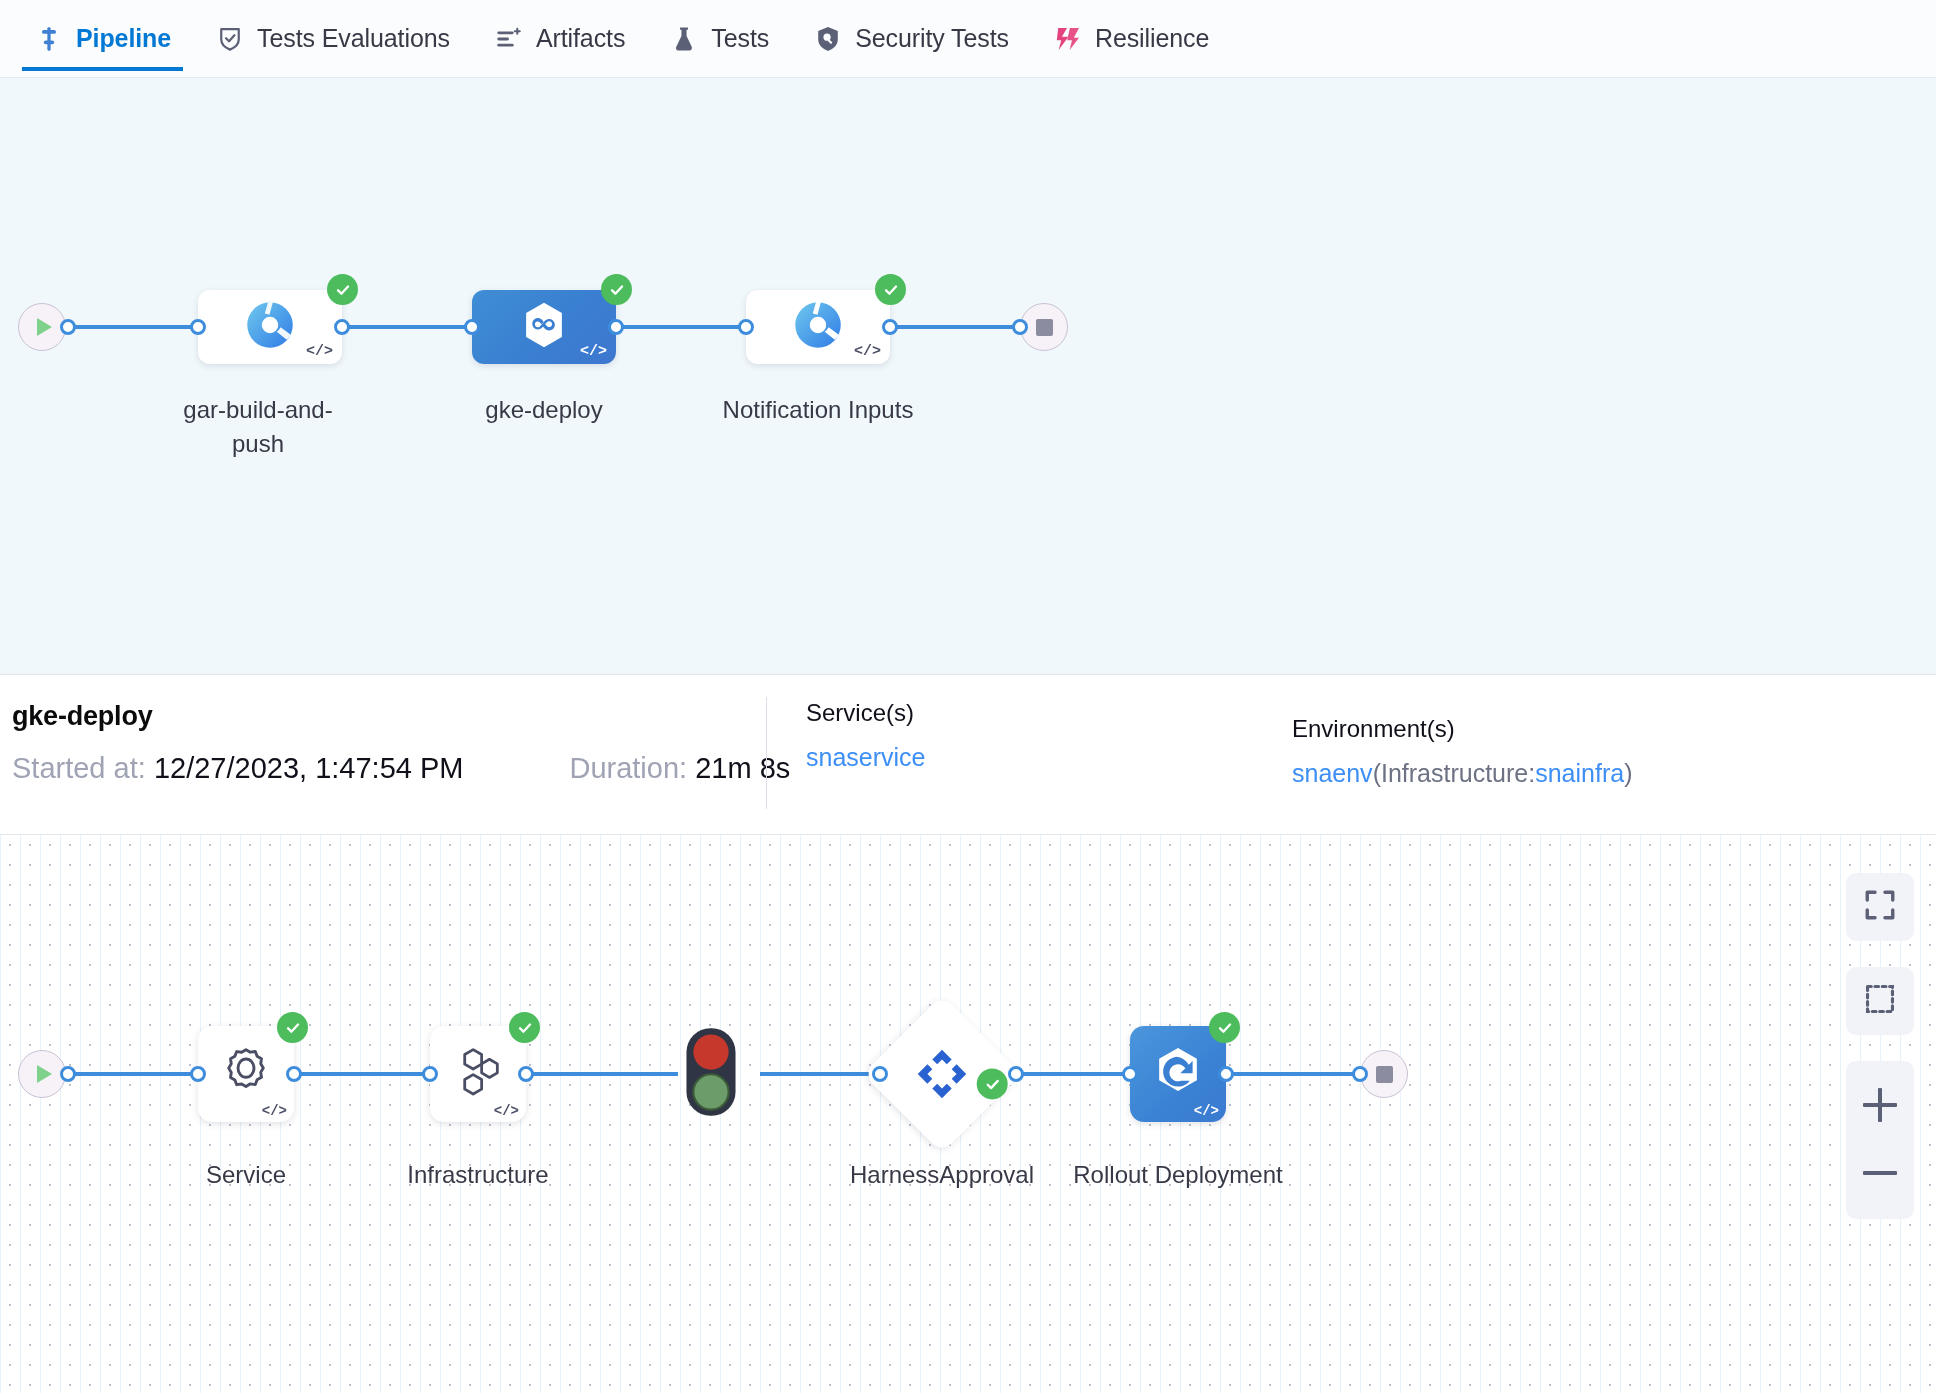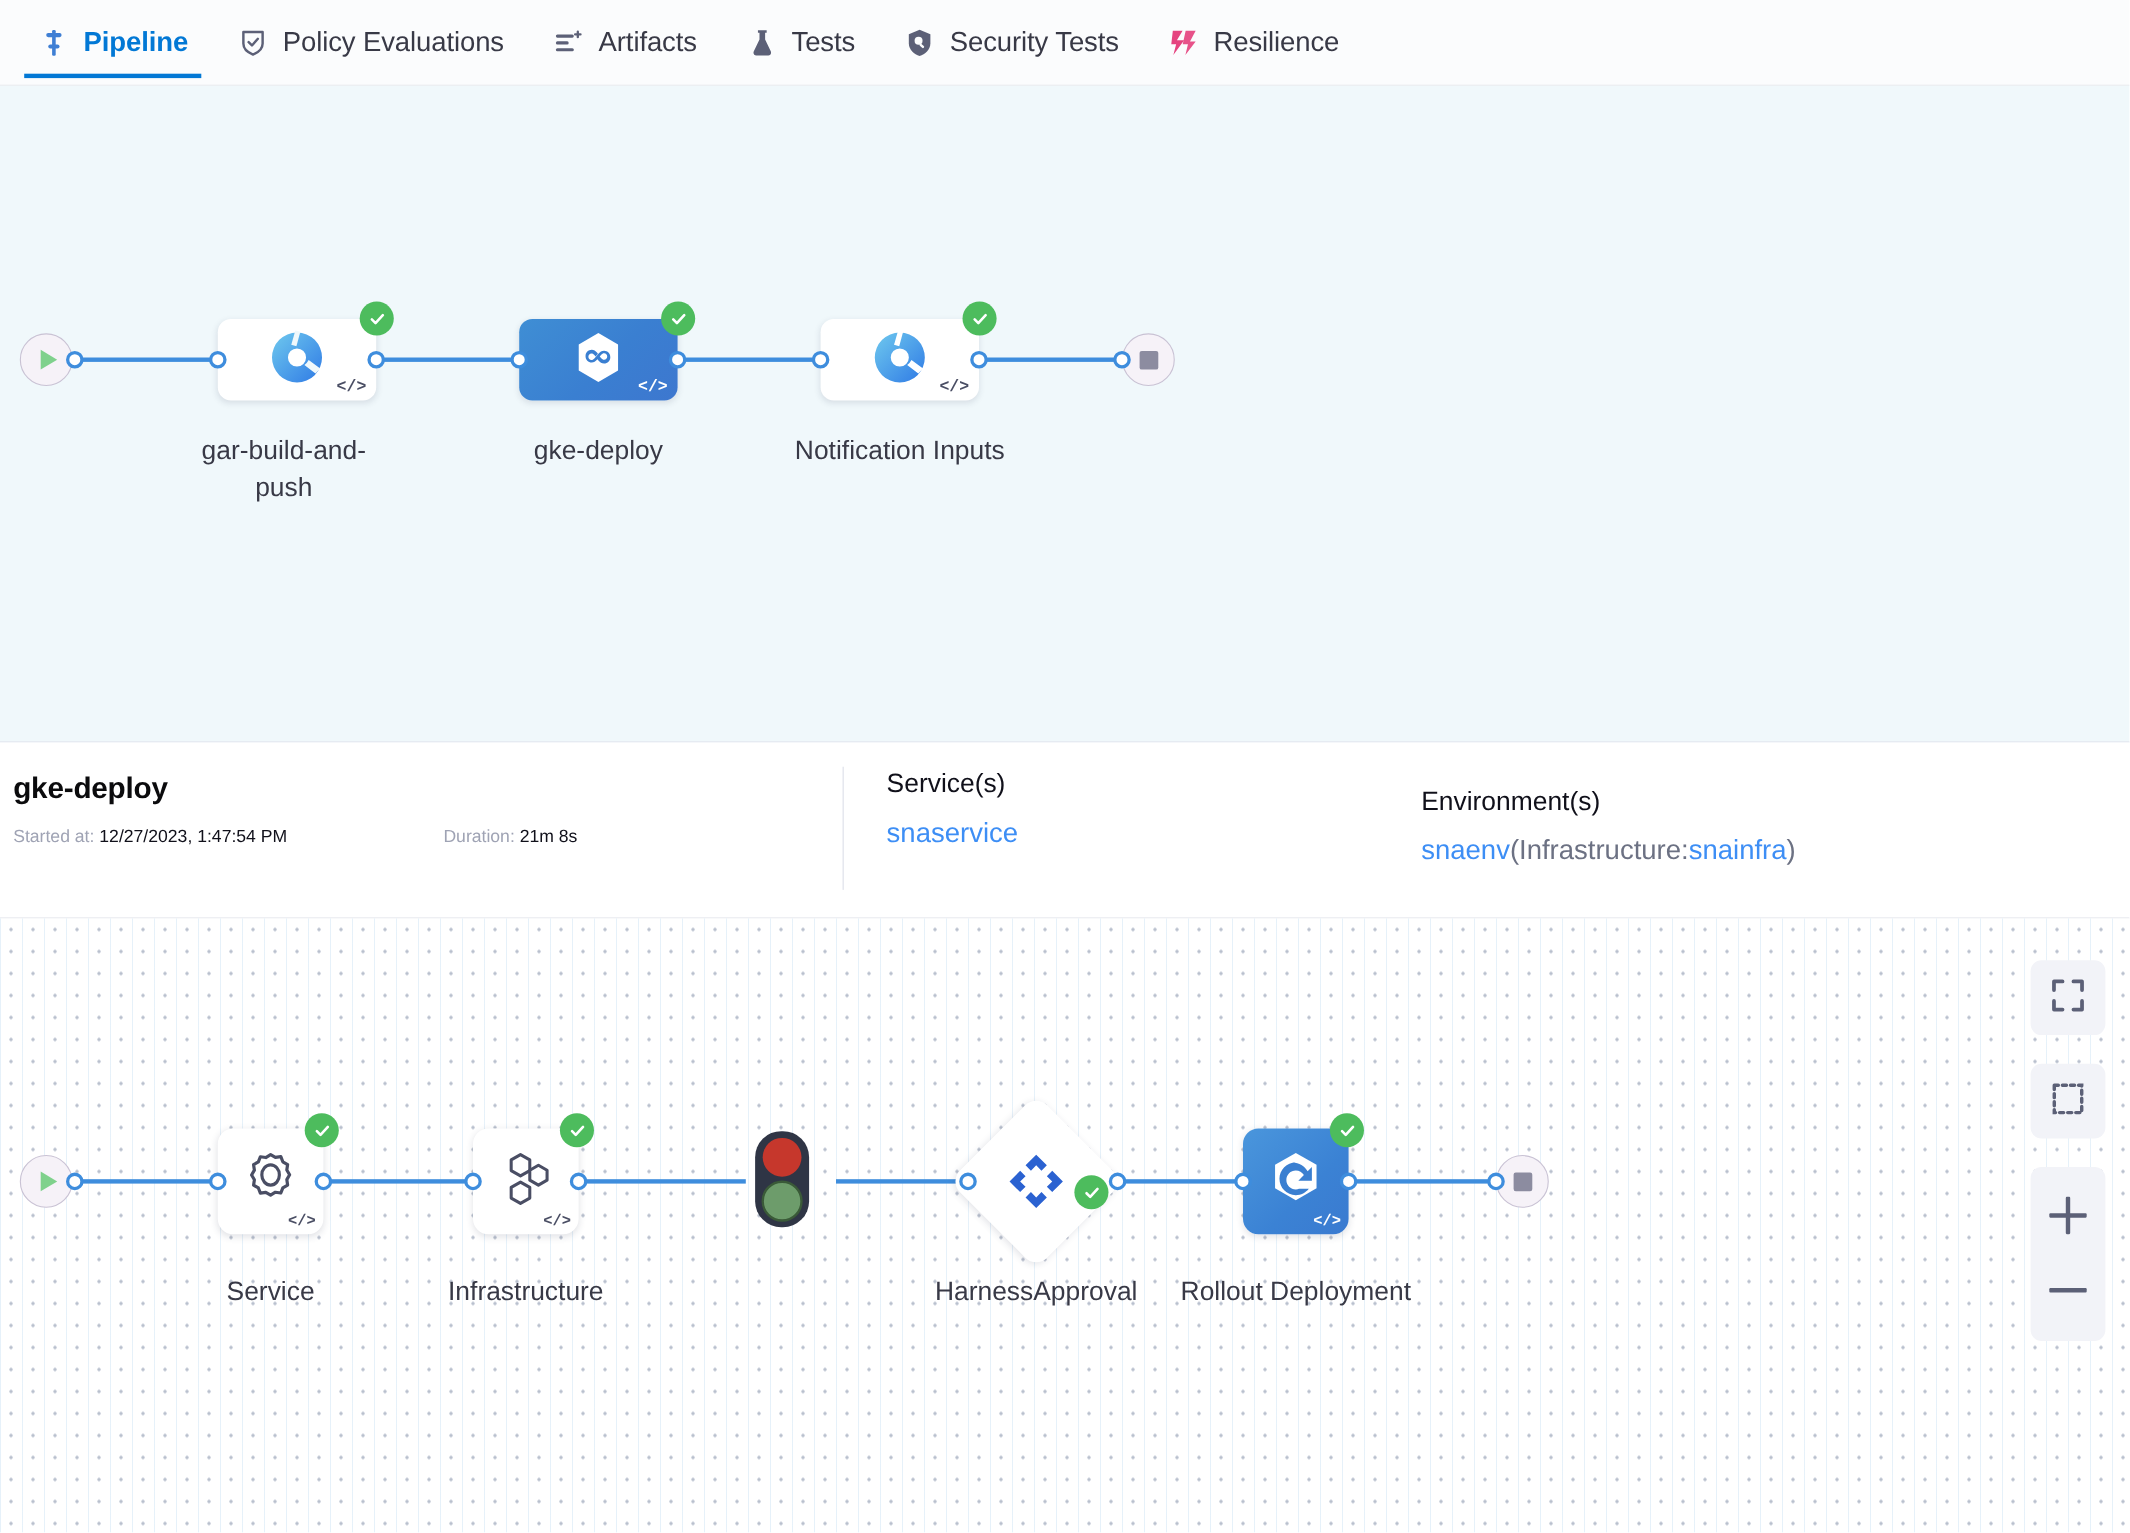--- a/index.html
+++ b/index.html
@@ -145,23 +145,22 @@
   .detail-title {
     font-size: 27px;
     font-weight: bold;
     color: #0b0b0d;
     letter-spacing: -0.2px;
   }
   .detail-meta {
     margin-top: 20px;
     display: flex;
     align-items: center;
-    font-size: 16px;
+    font-size: 29px;
     color: #10101a;
-    gap: 36px;
   }
   .meta-key { color: #9fa3b4; }
   .meta-started { margin-right: 106px; }
   .meta-duration { }
   .vdivider {
     position: absolute;
     left: 766px; top: 22px;
     width: 1px; height: 112px;
     background: #dcdfe8;
   }
@@ -272,21 +271,21 @@
   </div>
 
 
   <div class="tab">
     <span class="ic">
       <svg width="28" height="28" viewBox="0 0 24 24" fill="none" stroke="#5c6077" stroke-width="1.9">
         <path d="M4.5 3.5h15v9c0 4.6-4.2 7.3-7.5 8.6C8.7 19.8 4.5 17.1 4.5 12.5z" stroke-linejoin="round"></path>
         <path d="M8.6 11.4l2.6 2.6 4.6-5.2" stroke-linecap="round" stroke-linejoin="round"></path>
       </svg>
     </span>
-    <span class="tab-label">Policy Evaluations</span>
+    <span class="tab-label">Tests Evaluations</span>
   </div>
 
   <div class="tab">
     <span class="ic">
       <svg width="28" height="28" viewBox="0 0 24 24" fill="#5c6077">
         <rect x="2" y="5.5" width="14" height="2.4" rx="1.2"></rect>
         <rect x="2" y="10.8" width="10" height="2.4" rx="1.2"></rect>
         <rect x="2" y="16.1" width="14" height="2.4" rx="1.2"></rect>
         <rect x="18.2" y="2.4" width="1.8" height="6" rx="0.9"></rect>
         <rect x="16.1" y="4.5" width="6" height="1.8" rx="0.9"></rect>

